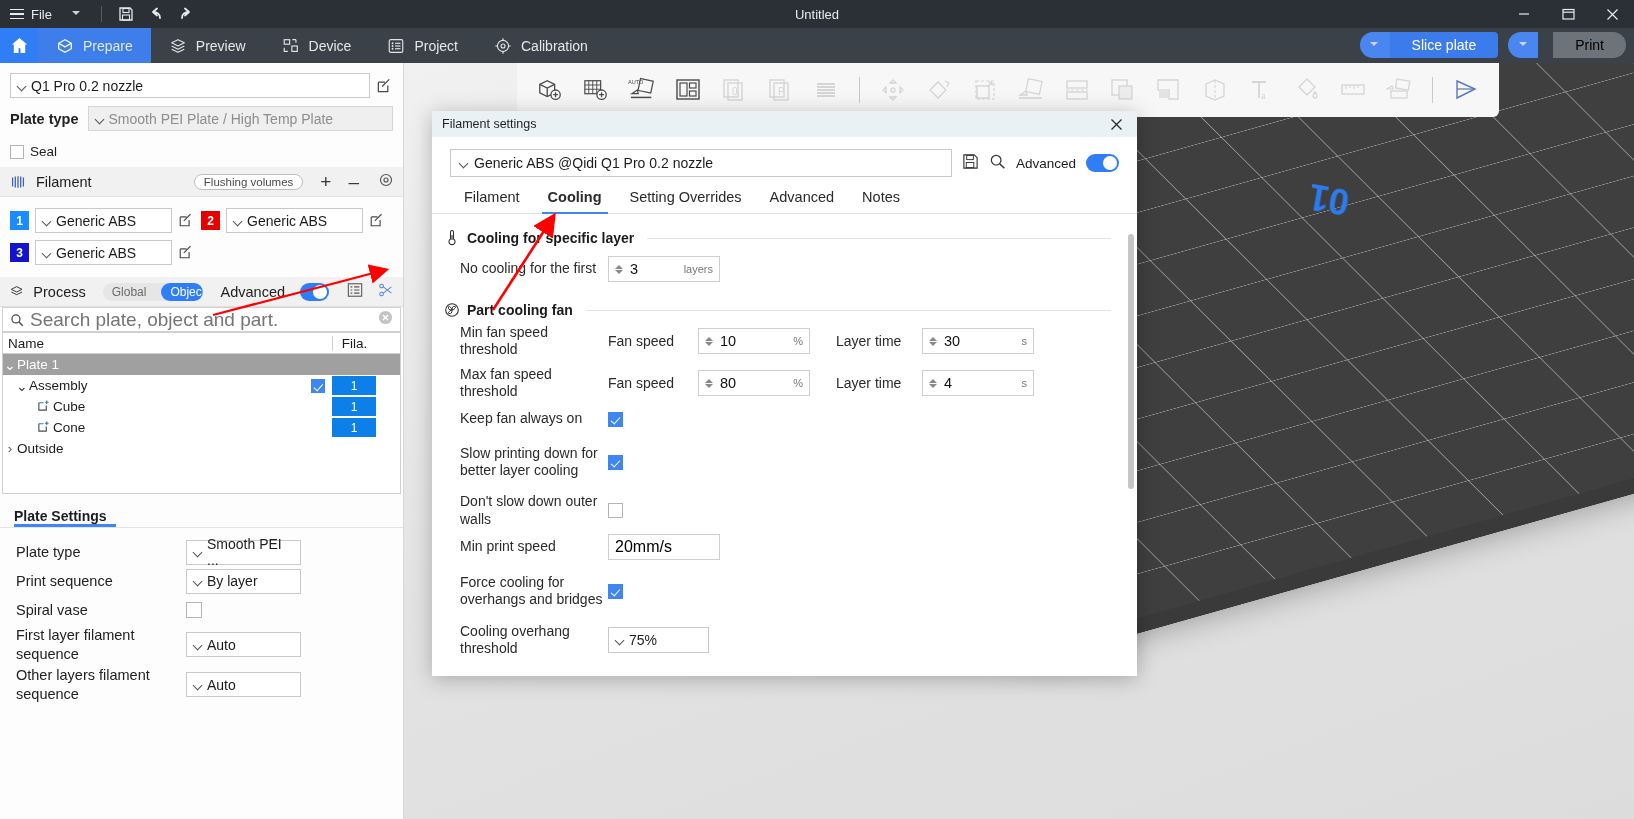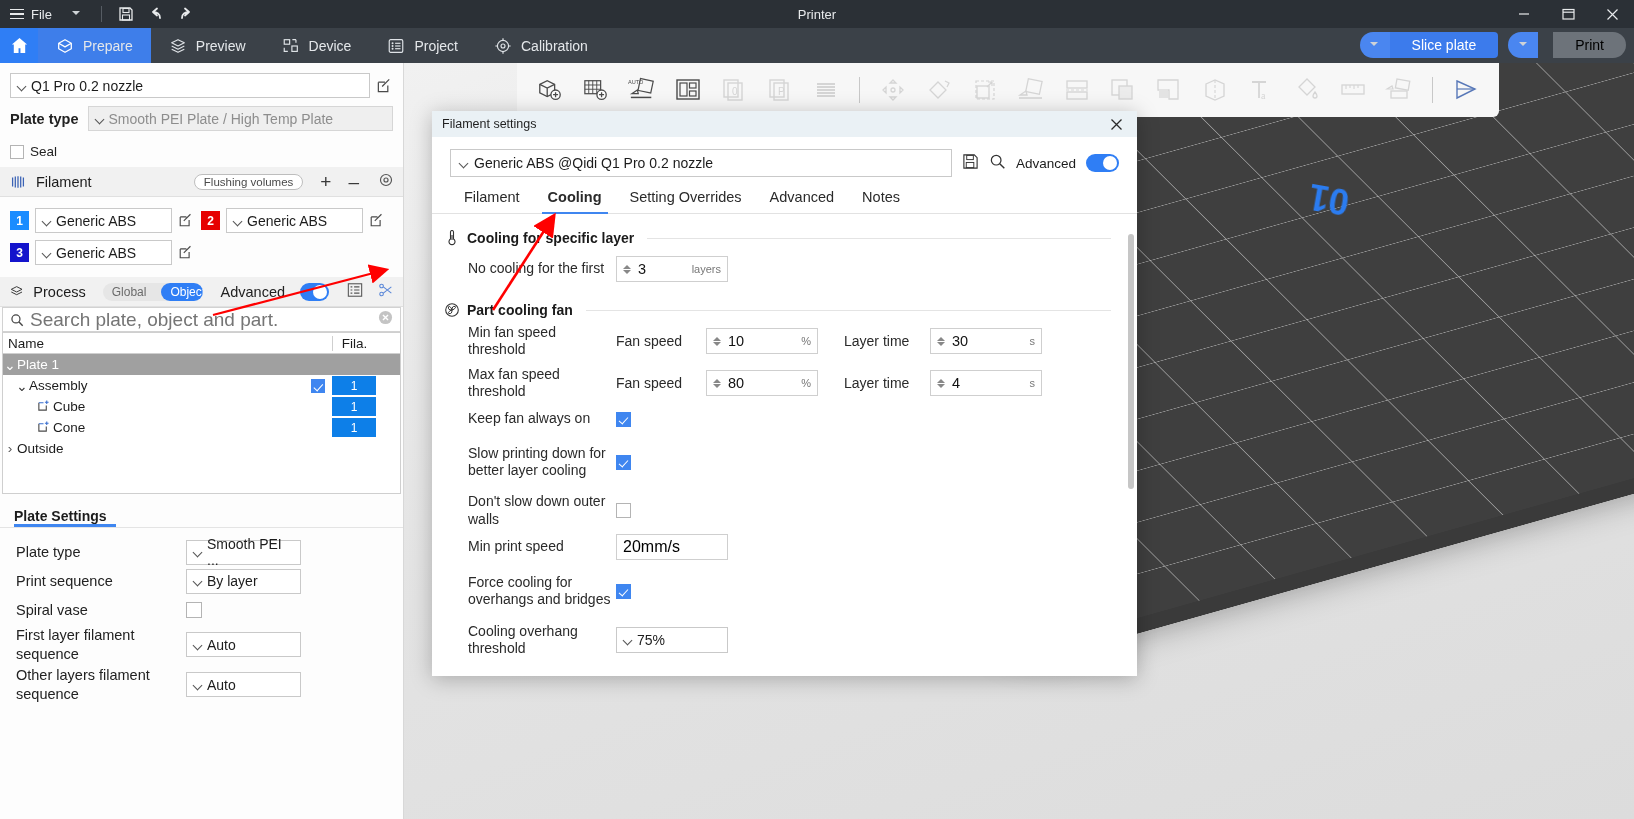--- a/index.html
+++ b/index.html
@@ -201,21 +201,21 @@
   .dlg-tabs { display: flex; gap: 0; padding: 0 18px; border-bottom: 1px solid #e2e2e2; }
   .dlg-tab { padding: 6px 14px 8px 14px; font-size: 14.5px; color: #2a2a2a; position: relative; }
   .dlg-tab.active { font-weight: bold; }
   .dlg-tab.active::after {
     content:''; position: absolute; left: 8px; right: 8px; bottom: -1px; height: 2.5px; background: #3f86f0;
   }
   .dlg-body { position: relative; height: 452px; overflow: hidden; padding: 8px 0 0 0; }
   .grp-head { display: flex; align-items: center; gap: 7px; padding: 8px 18px 2px 12px; }
   .grp-head .gh-title { font-size: 14px; font-weight: bold; color: #1a1a1a; white-space: nowrap; }
   .grp-head .gh-line { flex: 1; height: 1px; background: #e4e4e4; margin-left: 6px; margin-right: 8px; }
-  .frow { display: flex; align-items: center; min-height: 30px; padding: 3px 18px 3px 36px; }
+  .frow { display: flex; align-items: center; min-height: 30px; padding: 3px 18px 3px 28px; }
   .fname { width: 148px; font-size: 14px; color: #2a2a2a; line-height: 1.25; }
   .spin {
     width: 112px; height: 26px; border: 1px solid #cfcfcf; background: #fff;
     display: flex; align-items: center; padding: 0 6px; position: relative;
   }
   .spin .arrows { display: flex; flex-direction: column; gap: 1px; margin-right: 7px; }
   .arr-up, .arr-dn { width: 8px; height: 5px; position: relative; }
   .arr-up::after {
     content:''; position:absolute; left:0; top:1px;
     border-left:4px solid transparent;border-right:4px solid transparent;border-bottom:4px solid #888;
@@ -275,21 +275,21 @@
     <div class="tb-icon">
       <svg width="18" height="16" viewBox="0 0 18 16">
         <path d="M13 12c0-4-3-6-7-6M6 6l4-3.5M6 6l4 3.5" fill="none" stroke="#e8eaec" stroke-width="1.8" stroke-linecap="round" stroke-linejoin="round"></path>
       </svg>
     </div>
     <div class="tb-icon">
       <svg width="18" height="16" viewBox="0 0 18 16">
         <path d="M5 12c0-4 3-6 7-6M12 6L8 2.5M12 6l-4 3.5" fill="none" stroke="#e8eaec" stroke-width="1.8" stroke-linecap="round" stroke-linejoin="round"></path>
       </svg>
     </div>
-    <div class="tb-title">Printer</div>
+    <div class="tb-title">Untitled</div>
     <div class="win-controls">
       <div class="win-btn">
         <svg width="12" height="12" viewBox="0 0 12 12">
             <path d="M1 6h10" stroke="#e8eaec" stroke-width="1.2"></path>
           </svg>
       </div>
       <div class="win-btn">
         <svg width="13" height="13" viewBox="0 0 13 13">
           <rect x="1" y="1.5" width="11" height="9.5" fill="none" stroke="#e8eaec" stroke-width="1.2"></rect>
           <path d="M1 4.2h11" stroke="#e8eaec" stroke-width="1.2"></path>
@@ -899,21 +899,21 @@
         </div>
       </div>
 
       <div class="frow" style="min-height:56px;">
         <span class="fname">Force cooling for overhangs and bridges</span>
         <span class="dchk on"></span>
       </div>
 
       <div class="frow" style="min-height:42px;">
         <span class="fname">Cooling overhang threshold</span>
-        <div class="combo" style="width:112px;height:26px;">
+        <div class="combo" style="width:101px;height:26px;">
           <span class="chev"></span>
           <span>75%</span>
         </div>
       </div>
 
       <div class="dlg-scroll">
         <div class="thumb"></div>
       </div>
     </div>
   </div>

